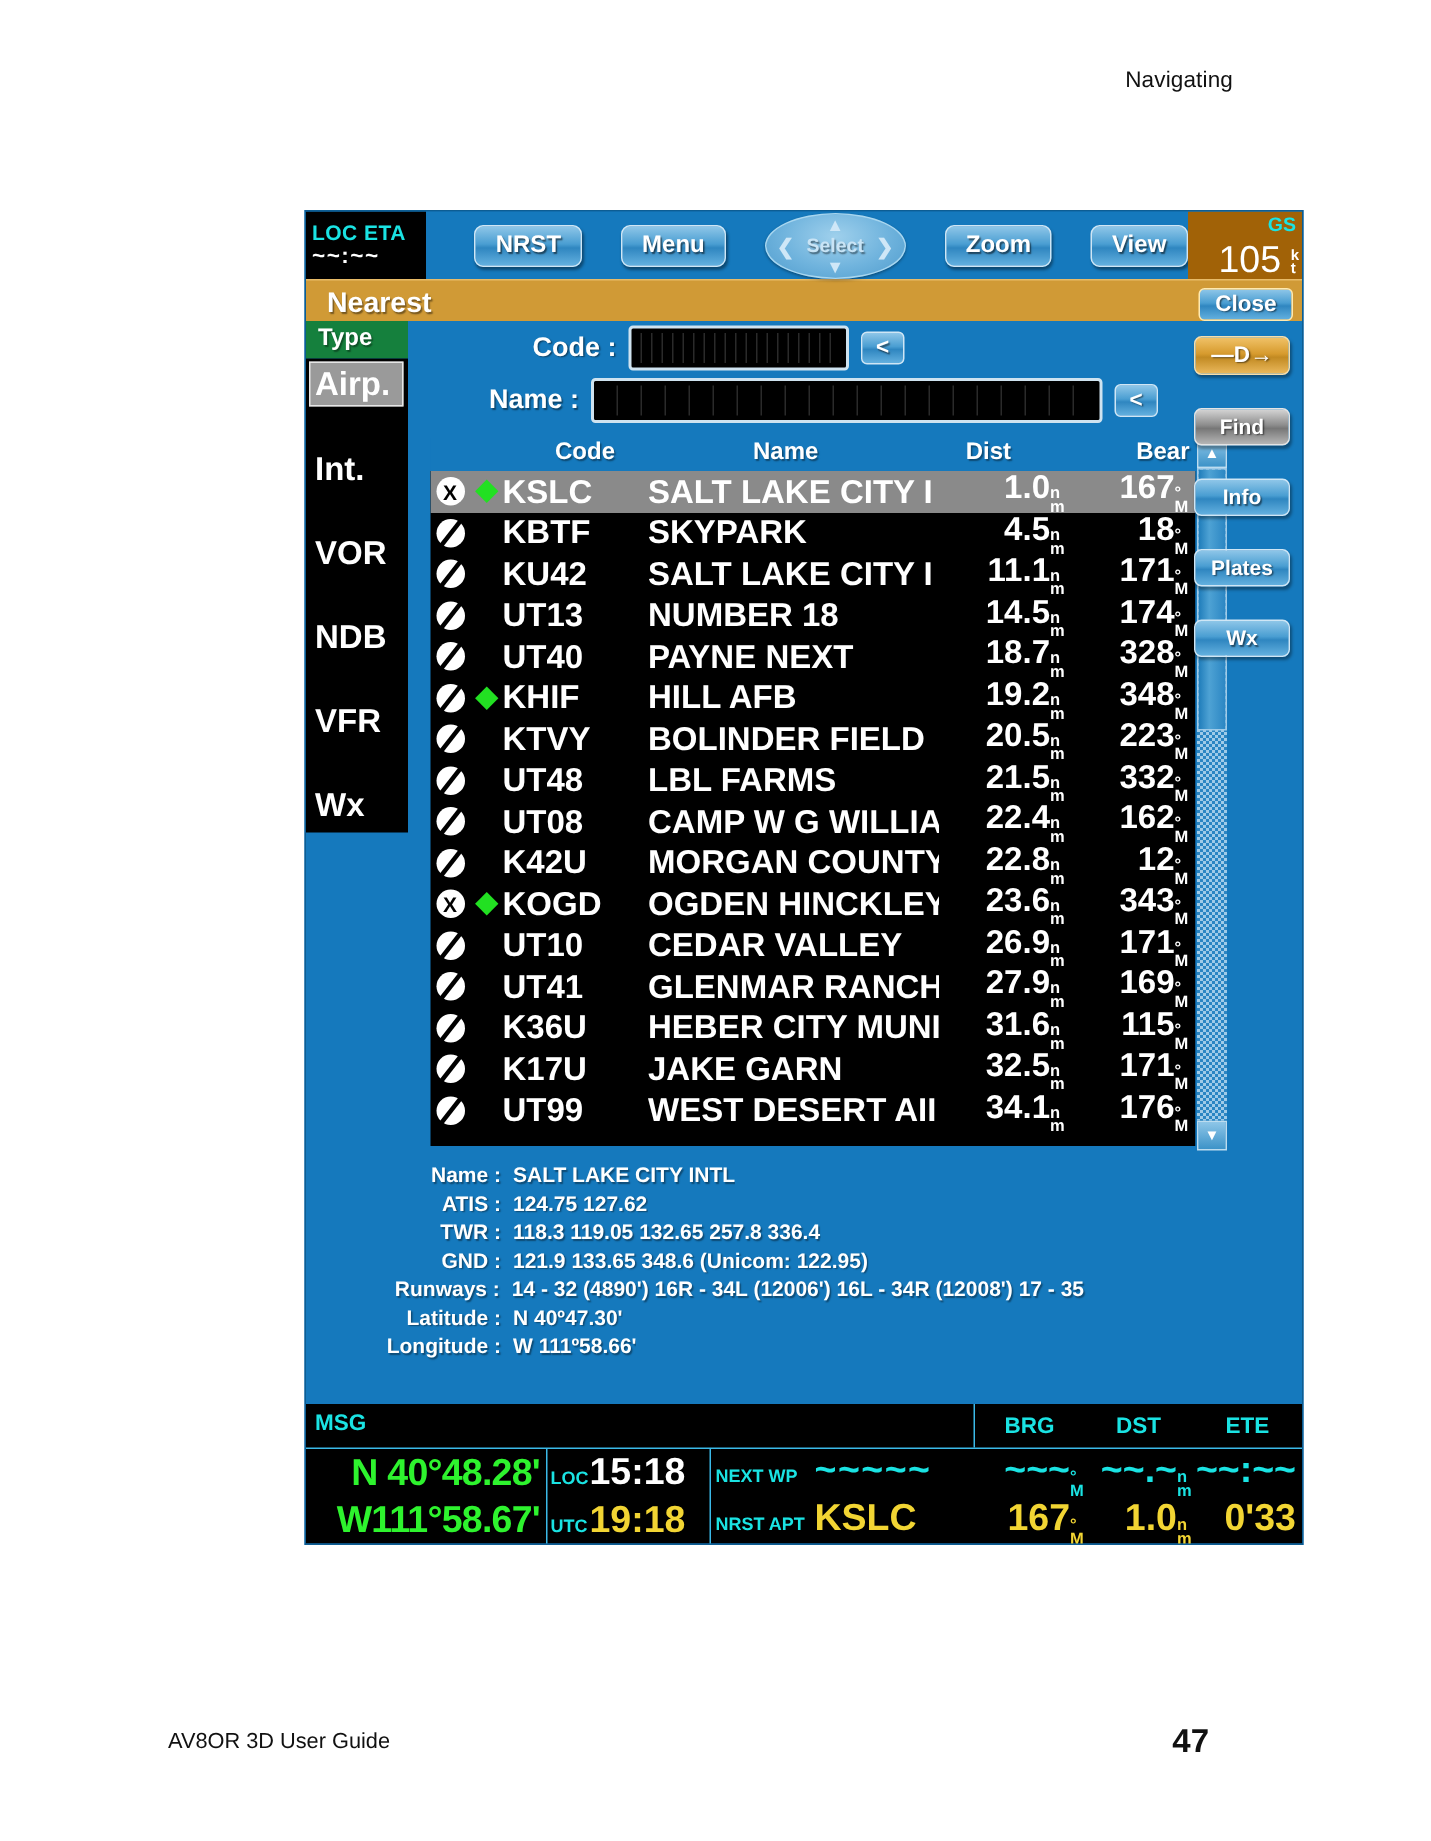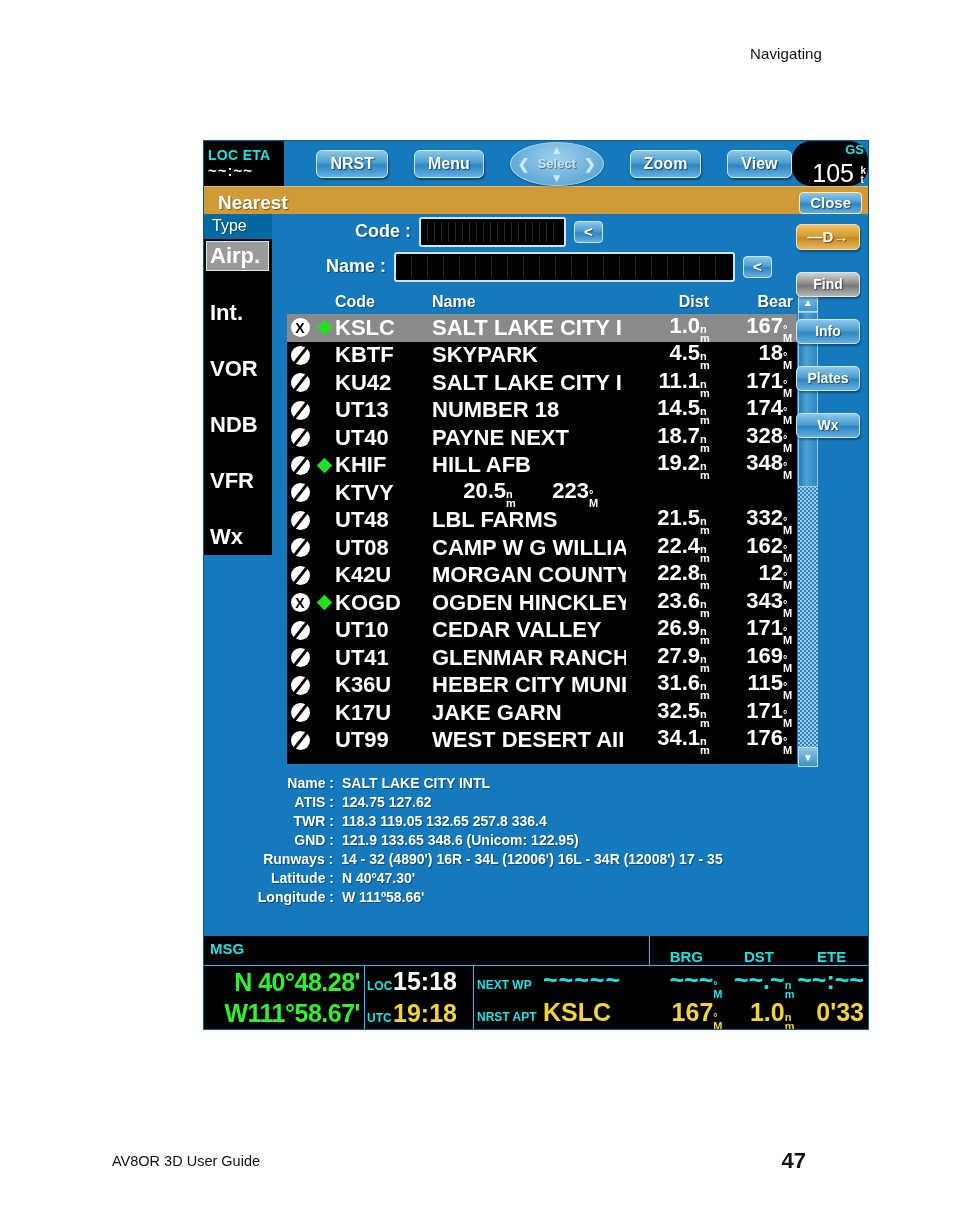--- a/index.html
+++ b/index.html
@@ -73,23 +73,22 @@
     color: #c9e4f5; font-size: 13px; font-weight: bold;
     text-shadow: 1px 1px 1px rgba(0,0,0,.45);
   }
   .select-pad .ar { position: absolute; color: #cfe7f7; font-size: 12px; font-weight: bold; line-height: 10px;}
   .select-pad .ar-u { top: 2px; left: 50%; transform: translateX(-50%); }
   .select-pad .ar-d { bottom: 2px; left: 50%; transform: translateX(-50%); }
   .select-pad .ar-l { left: 7px; top: 50%; transform: translateY(-50%); font-size: 14px;}
   .select-pad .ar-r { right: 7px; top: 50%; transform: translateY(-50%); font-size: 14px;}
 
   .gs-box {
-    width: 78px; height: 45px; background: #000000; position: relative;
+    width: 78px; height: 45px; background: #a16207; position: relative;
     box-sizing: border-box;
-    border-radius: 19px;
   }
   .gs-box .gs-lbl { position: absolute; top: 1px; right: 4px; color: #1ae3e3; font-size: 13px; font-weight: bold;}
   .gs-box .gs-val { position: absolute; bottom: 0px; right: 14px; color: #fff; font-size: 25px; font-weight: normal; line-height: 26px;}
   .gs-box .gs-unit { position: absolute; bottom: 2px; right: 2px; color:#fff; font-size: 10px; font-weight:bold; line-height:9px; text-align:left;}
 
   
   .titlebar {
     height: 28px; background: #d09a36;
     display: flex; align-items: flex-end; justify-content: space-between;
     padding: 0 6px 0 14px; box-sizing: border-box;
@@ -106,21 +105,21 @@
     padding: 1px 10px 2px 10px;
     text-shadow: 1px 1px 1px rgba(0,0,0,.5);
   }
 
   
   .body { position: relative; height: 720px; }
 
   
   .typecol { position: absolute; left: 0; top: 0; width: 68px; }
   .type-head {
-    background: #0369a1; color: #fff; font-weight: normal; font-size: 16px;
+    background: #15803d; color: #fff; font-weight: bold; font-size: 16px;
     padding: 3px 0 4px 8px;
     text-shadow: 1px 1px 1px rgba(0,0,0,.4);
   }
   .type-list { background: #000; padding: 2px 0 4px 0; }
   .type-item {
     color: #fff; font-size: 22px; font-weight: bold;
     padding: 1px 0 2px 6px; line-height: 25px; margin-top: 28px;
   }
   .type-item.sel {
     background: #9a9a9a; color: #ffffff;
@@ -149,21 +148,21 @@
     background: linear-gradient(180deg,#8ec6e8 0%, #4a9ed2 45%, #2f86c0 55%, #63b0df 100%);
     border: 1px solid #cfe6f5; border-radius: 4px;
     color: #fff; font-weight: bold; font-size: 15px;
     padding: 1px 9px 2px 9px; text-shadow: 1px 1px 1px rgba(0,0,0,.5);
   }
 
   
   .listwrap { position: absolute; left: 83px; top: 78px; width: 510px; }
   .list-head {
     display: flex; background: #1579bd; color: #fff; font-weight: bold; font-size: 16px;
-    padding: 1px 0 3px 0; text-shadow: 1px 1px 1px rgba(0,0,0,.4);
+    padding: 1px 0 3px 0; text-shadow: 1px 1px 1px rgba(0,0,0,.4); gap: 35px;
   }
   .lh-icons { width: 48px; }
   .lh-code { width: 97px; }
   .lh-name { flex: 1; }
   .lh-dist { width: 83px; text-align: right; }
   .lh-bear { width: 84px; text-align: right; padding-right: 4px;}
 
   .rows { background: #000; height: 450px; overflow: hidden; }
   .row {
     display: flex; align-items: center; height: 27.5px;
@@ -258,21 +257,21 @@
 
   
   .status { position: absolute; left: 0; right: 0; bottom: 0; height: 93px; background: #000; }
   .st-top {
     height: 29px; display: flex; border-bottom: 1px solid #3bb9e8;
   }
   .st-msg {
     width: 446px; border-right: 1px solid #3bb9e8;
     color: #1ae3e3; font-size: 15px; font-weight: bold; padding: 4px 0 0 6px; box-sizing: border-box;
   }
-  .st-hdrs { flex: 1; display: flex; align-items: flex-end; color: #1ae3e3; font-size: 15px; font-weight: bold;}
+  .st-hdrs { flex: 1; display: flex; align-items: center; color: #1ae3e3; font-size: 15px; font-weight: bold;}
   .st-hdrs span { flex: 1; text-align: center; }
   .st-body { display: flex; height: 64px; }
   .st-coords {
     width: 161px; padding: 1px 0 0 2px; box-sizing: border-box;
     border-right: 1px solid #3bb9e8;
   }
   .st-coords div { color: #2ef32e; font-size: 25px; font-weight: bold; line-height: 31px; letter-spacing: -.5px; text-align: right; padding-right:4px;}
   .st-times { width: 108px; border-right: 1px solid #3bb9e8; }
   .st-time { display: flex; align-items: baseline; height: 32px; }
   .st-time .tl { color: #1ae3e3; font-size: 12px; font-weight: bold; width: 26px; padding-left:2px;}
@@ -548,20 +547,21 @@
                   <i>M</i>
                 </span>
               </span>
             </div>
             <div class="row">
               <span class="r-ic1">
                 <span class="ico-circle slash"></span>
               </span>
               <span class="r-ic2"></span>
               <span class="r-code">KTVY</span>
+              <span class="r-name">BOLINDER FIELD </span>
               <span class="r-dist">
                 <span>20.5</span>
                 <span class="unit-nm">
                   <i>n</i>
                   <i>m</i>
                 </span>
               </span>
               <span class="r-bear">
                 <span>223</span>
                 <span class="unit-deg">

